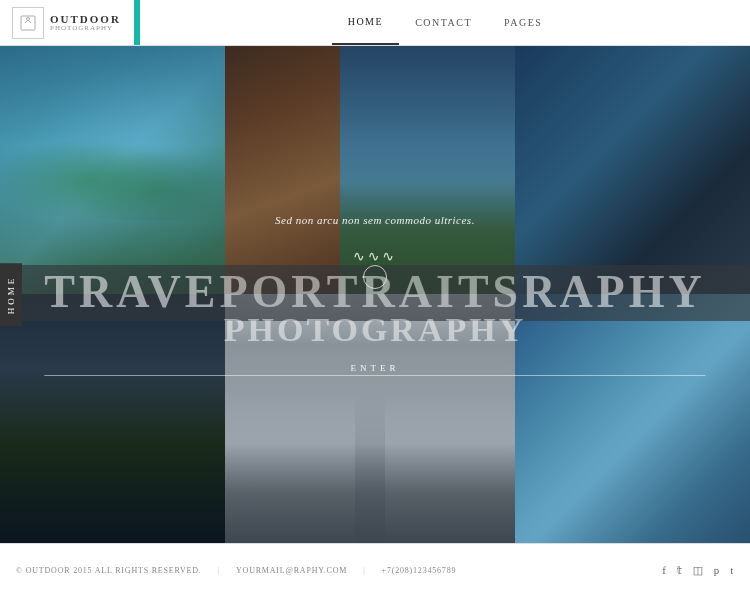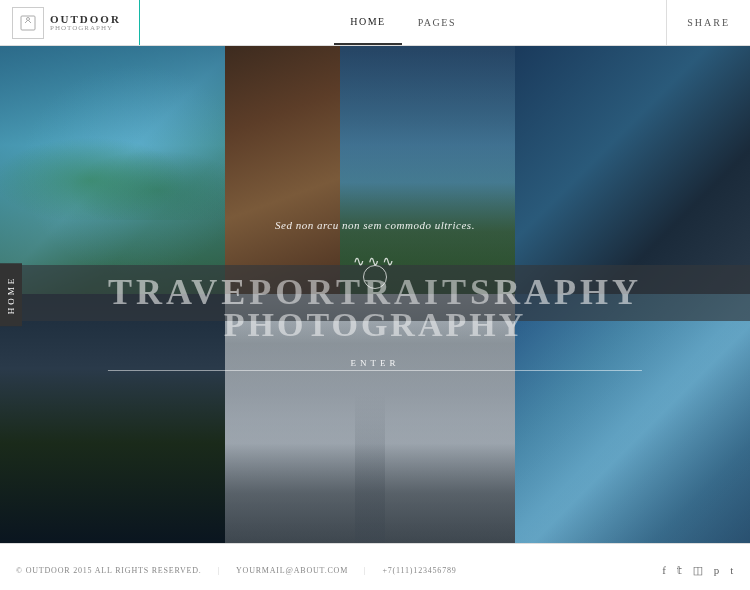--- a/index.html
+++ b/index.html
@@ -12,21 +12,21 @@
       height: 46px;
       border-bottom: 1px solid #ddd;
       background: #fff;
       position: relative;
       z-index: 10;
     }
     .logo-area {
       display: flex;
       align-items: center;
       padding: 0 12px;
-      border-right: 1px solid #14b8a6;
+      border-right: 6px solid #14b8a6;
       height: 100%;
       min-width: 140px;
     }
     .logo-icon {
       width: 32px;
       height: 32px;
       border: 1px solid #ccc;
       display: flex;
       align-items: center;
       justify-content: center;
@@ -199,21 +199,21 @@
     }
 
     .overlay-waves {
       color: rgba(255,255,255,0.8);
       font-size: 14px;
       margin-bottom: 4px;
       letter-spacing: 3px;
     }
 
     .overlay-title-back {
-      font-size: 36px;
+      font-size: 46px;
       font-weight: bold;
       letter-spacing: 4px;
       text-transform: uppercase;
       color: rgba(255,255,255,0.55);
       white-space: nowrap;
       line-height: 1;
       margin-bottom: -2px;
     }
 
     .overlay-title-front {
@@ -290,23 +290,23 @@
       </svg>
     </div>
     <div class="logo-text">
       <div class="logo-title">OUTDOOR</div>
       <div class="logo-sub">PHOTOGRAPHY</div>
     </div>
   </div>
 
   <nav>
     <div class="nav-item active">HOME</div>
+    <div class="nav-item">CONTACT</div>
     <div class="nav-item">PAGES</div>
   </nav>
-  <div class="nav-share">SHARE</div>
 </header>
 
 <main class="main-content">
 
   <div class="photo-grid">
     <div class="photo-cell cell-1">
       <div class="bg"></div>
       <div class="detail"></div>
     </div>
     <div class="photo-cell cell-2">
@@ -345,23 +345,23 @@
     </div>
     <div class="overlay-enter">ENTER</div>
   </div>
 
 </main>
 
 <footer class="footer">
   <div class="footer-left">
     <span>© OUTDOOR 2015  ALL RIGHTS RESERVED.</span>
     <span class="footer-divider">|</span>
-    <span style="cursor:pointer;">YOURMAIL@ABOUT.COM</span>
+    <span style="cursor:pointer;">YOURMAIL@RAPHY.COM</span>
     <span class="footer-divider">|</span>
-    <span>+7(111)123456789</span>
+    <span>+7(208)123456789</span>
   </div>
   <div class="footer-social">
     <span class="social-icon">f</span>
     <span class="social-icon">𝕥</span>
     <span class="social-icon">◫</span>
     <span class="social-icon">p</span>
     <span class="social-icon">t</span>
   </div>
 </footer>
 

